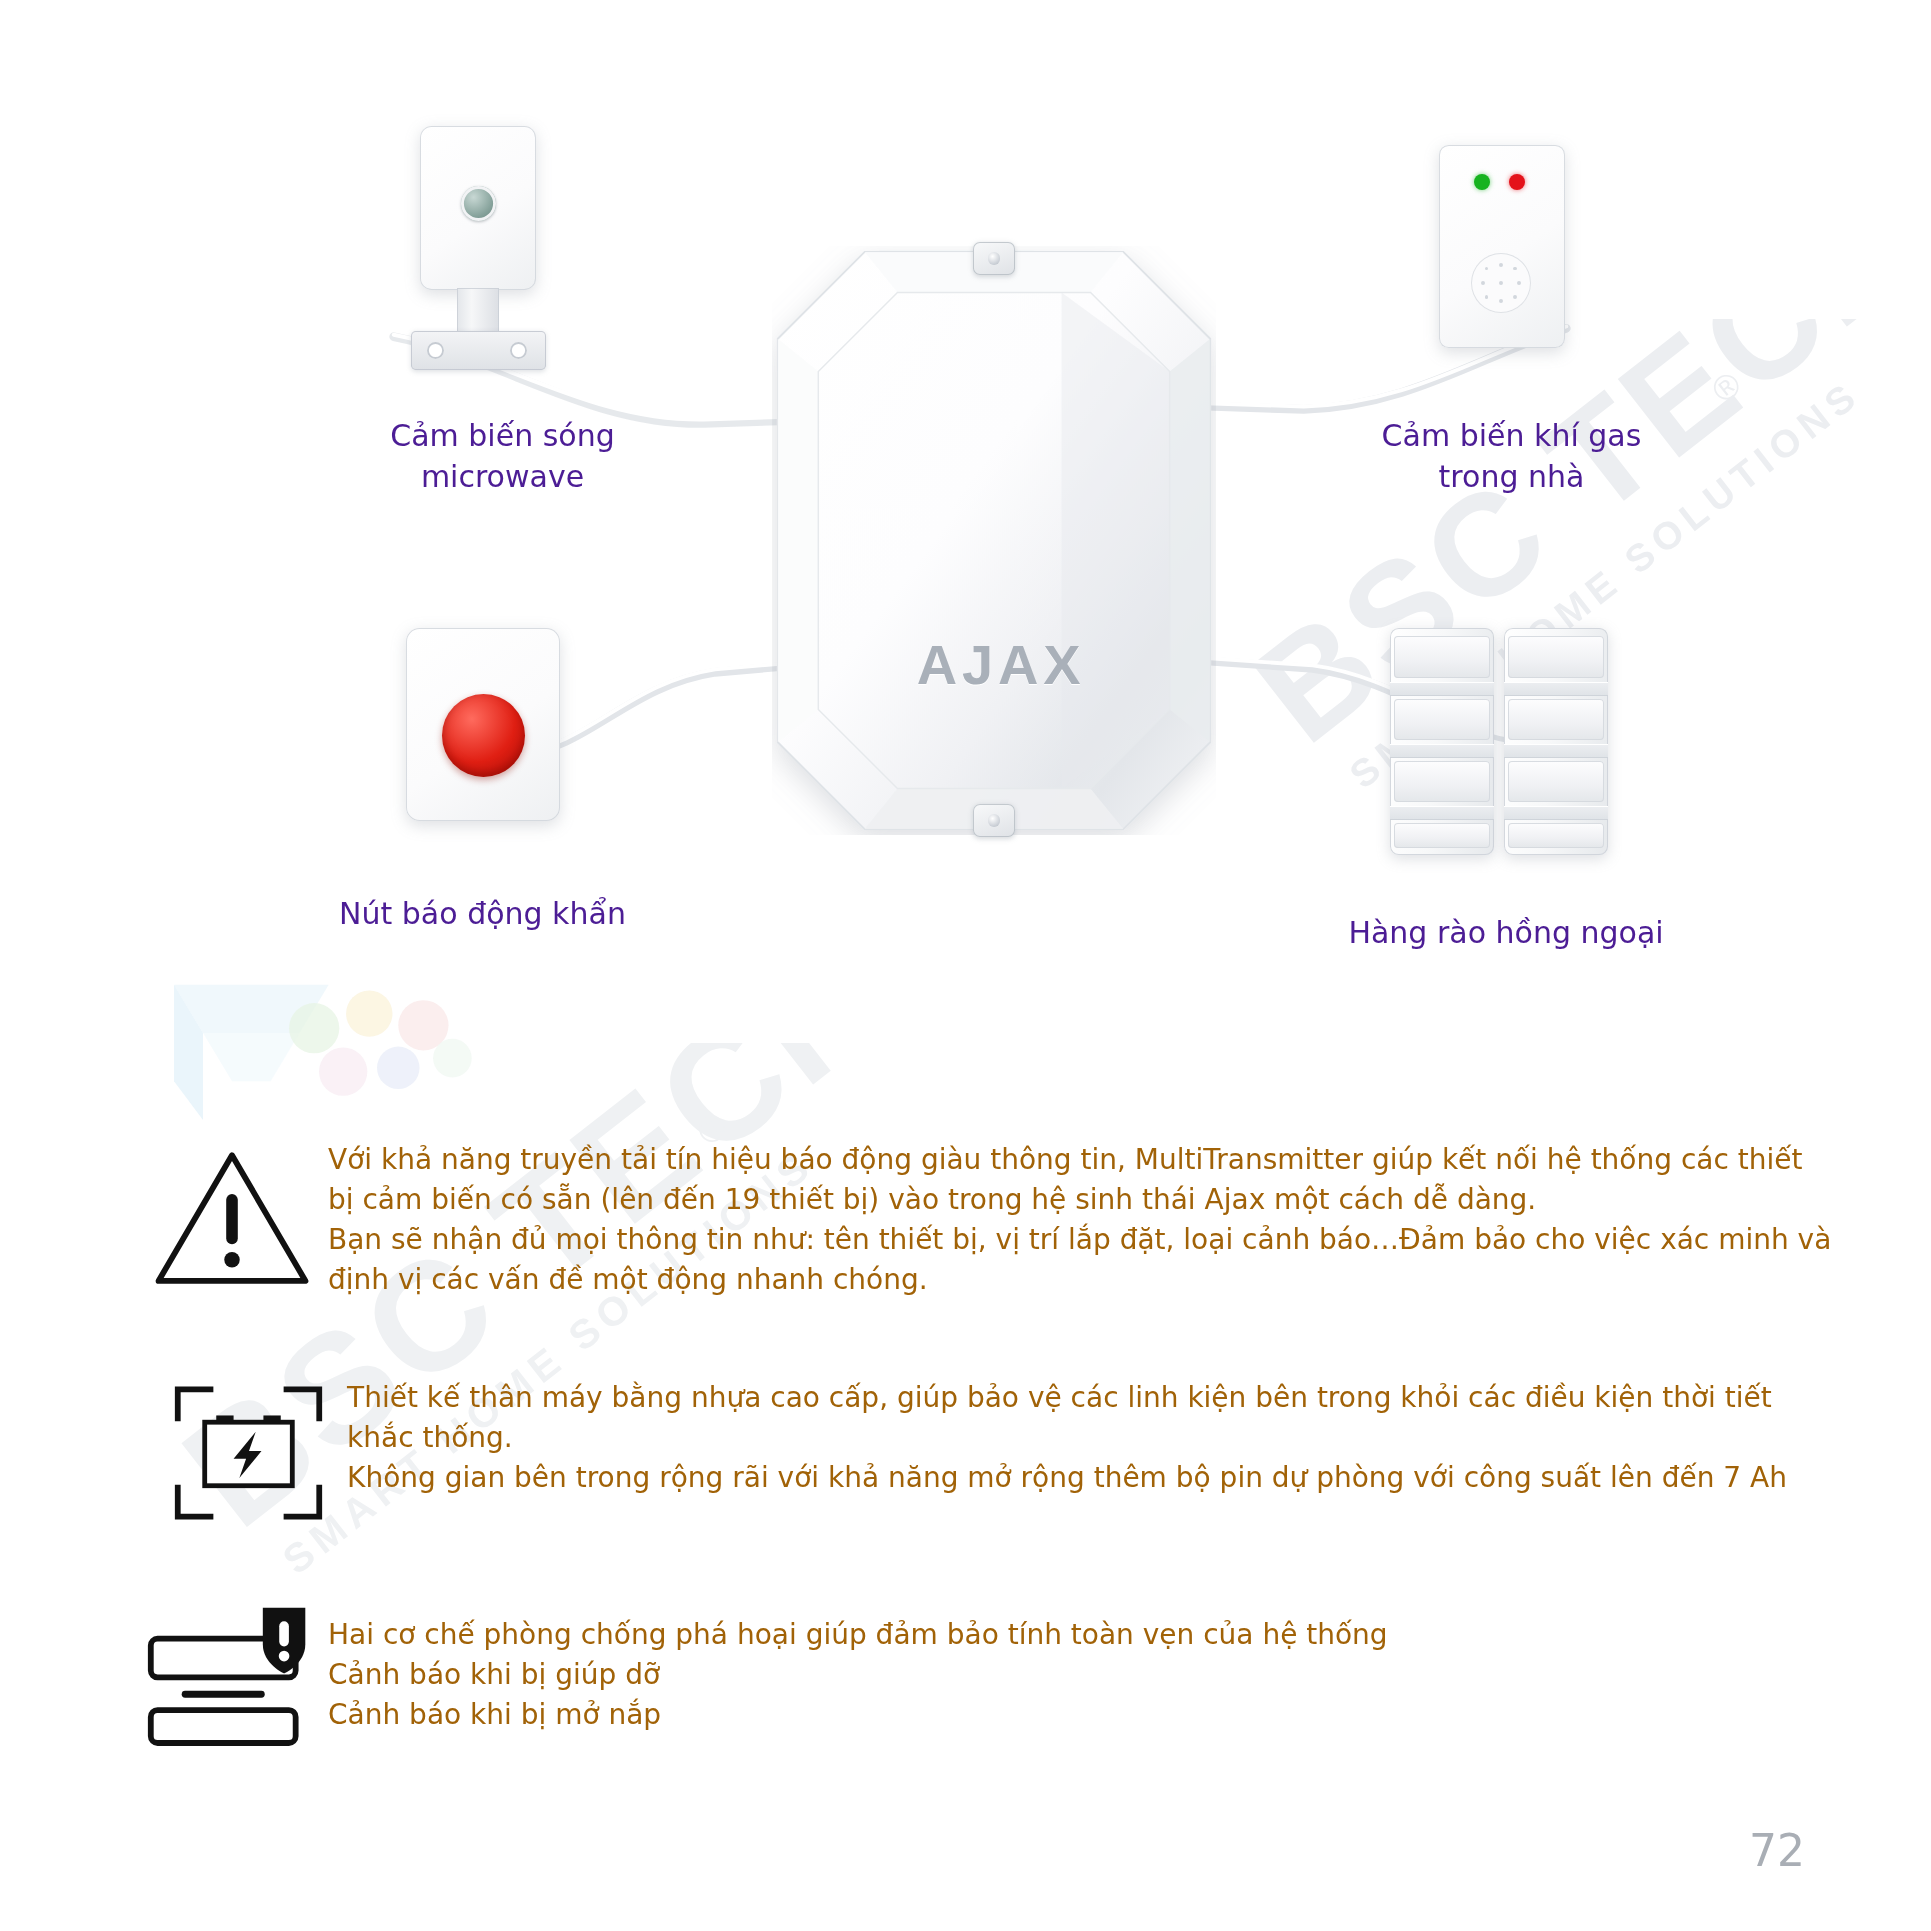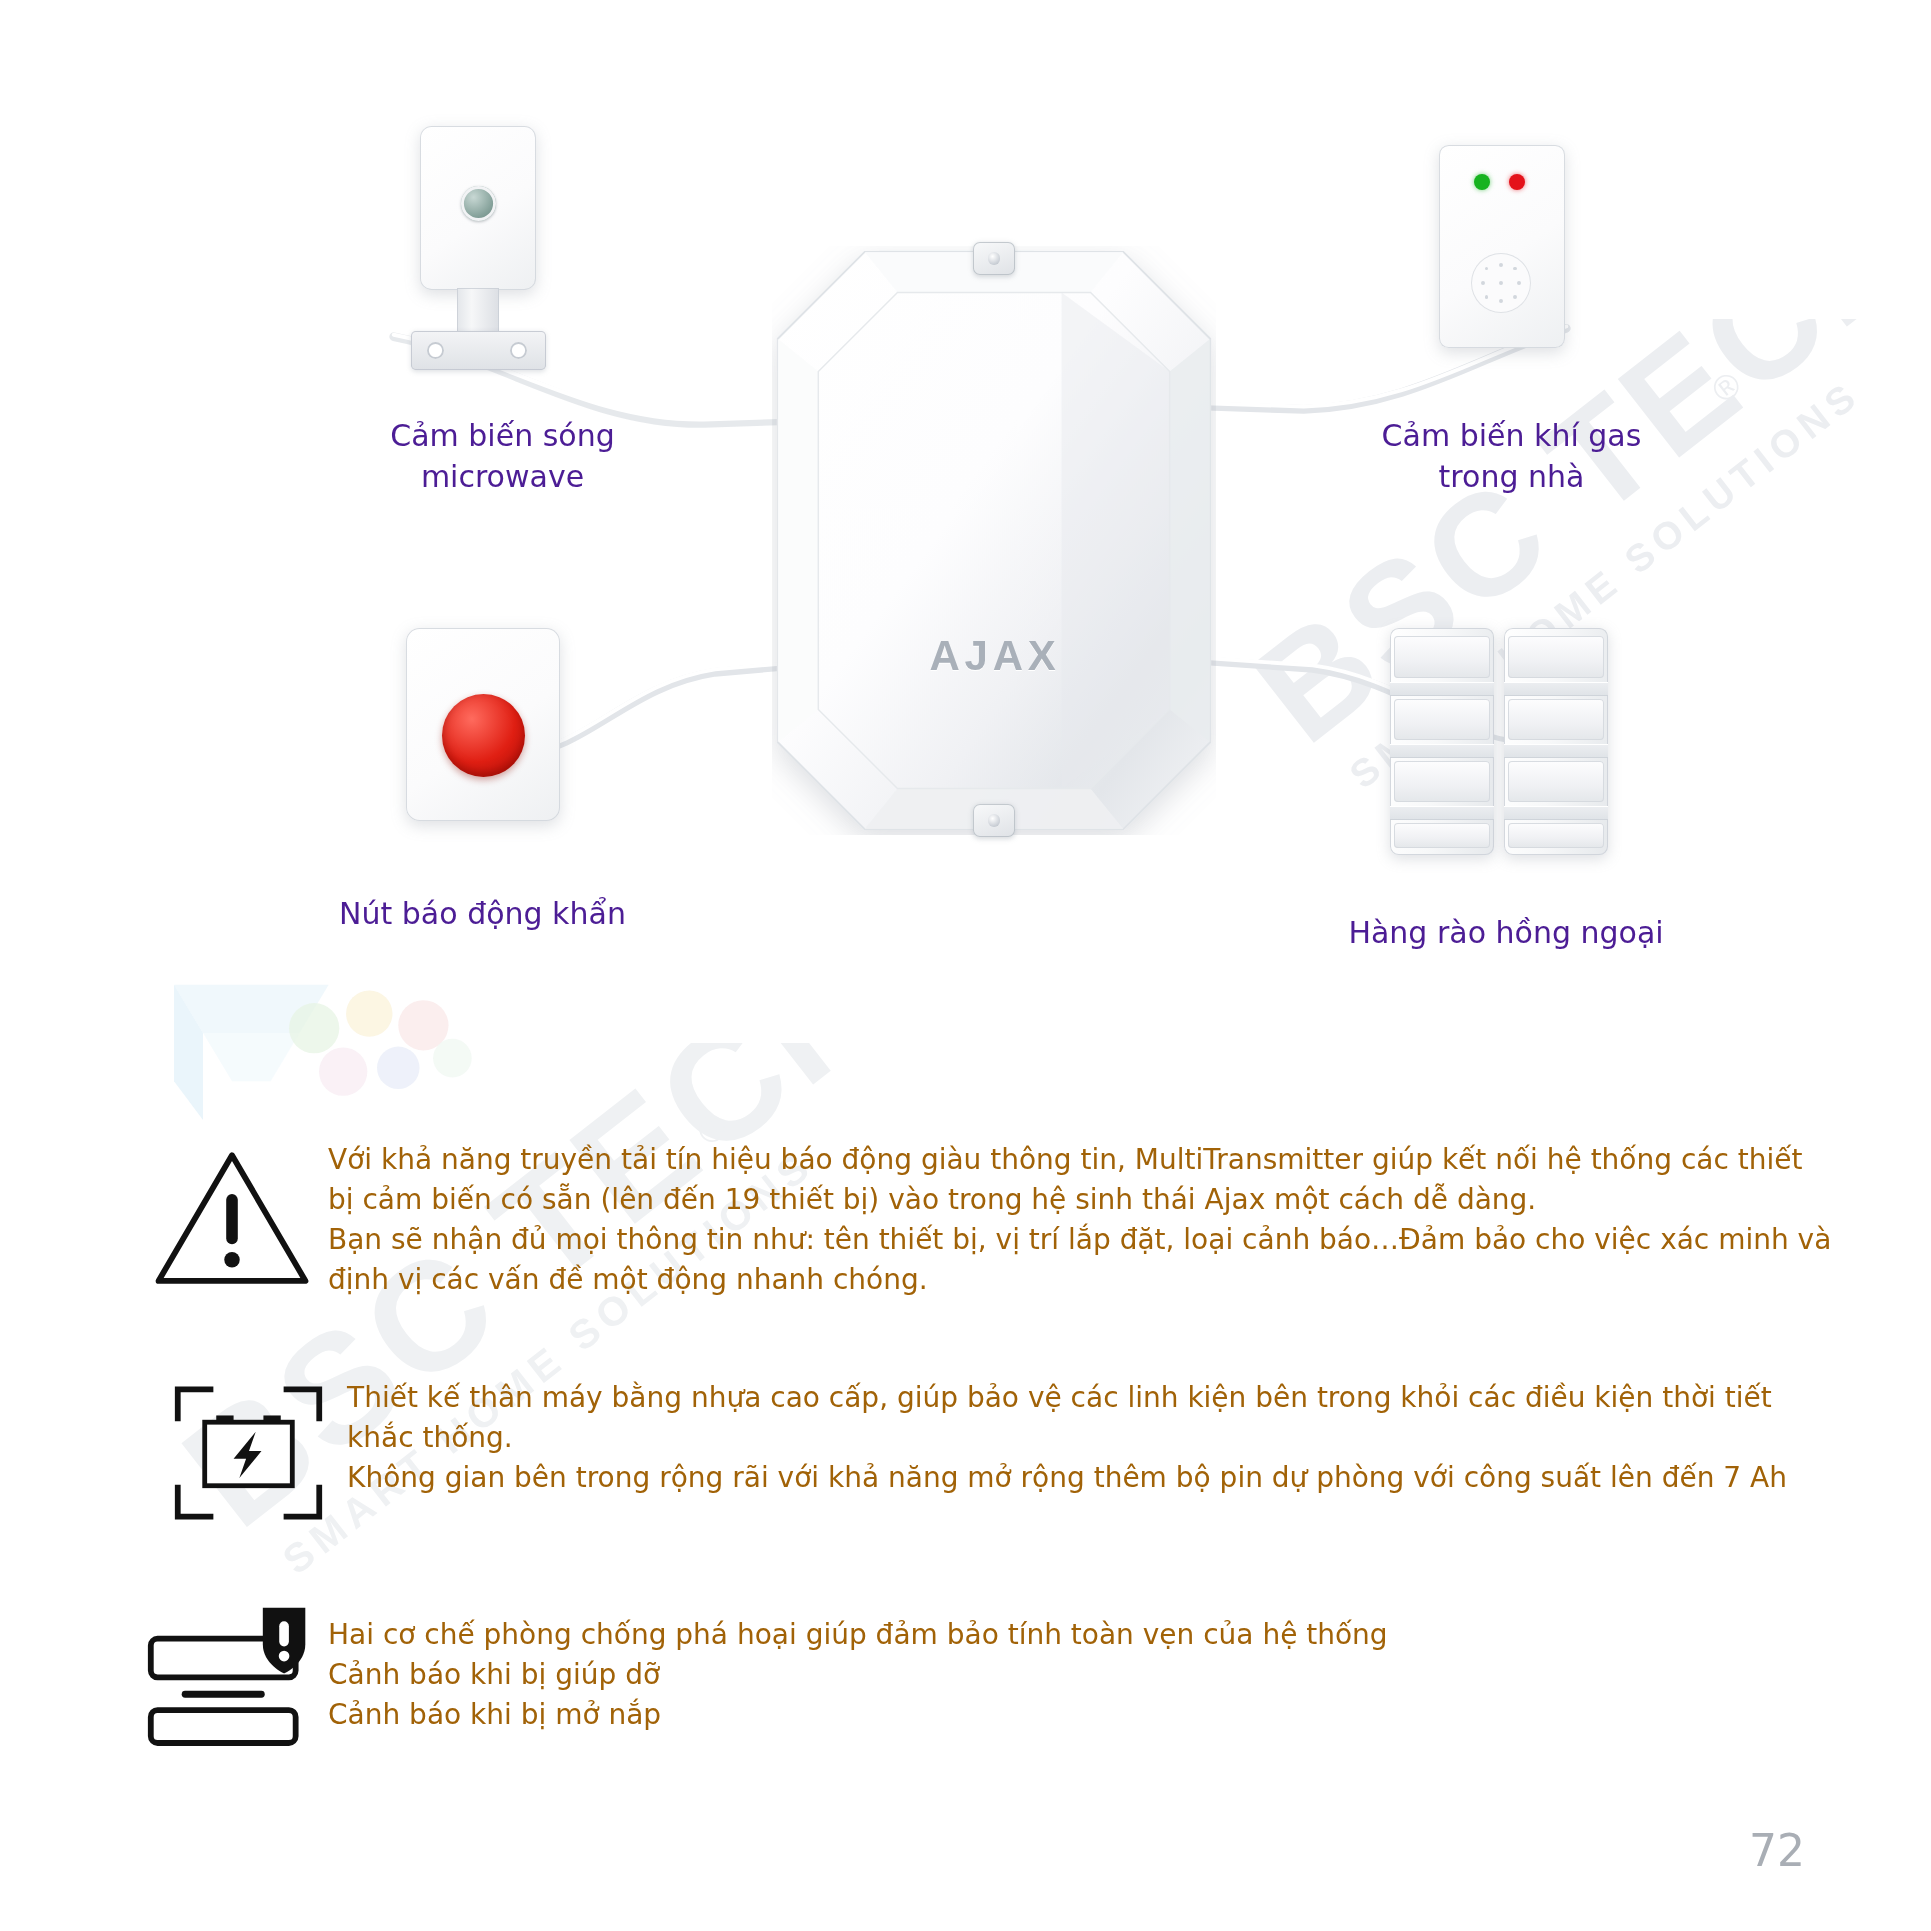--- a/index.html
+++ b/index.html
@@ -276,21 +276,21 @@
       <path d="M96 604 L130 562 L330 562 L364 604" fill="#eef0f2" opacity=".9"></path>
       <path d="M130 48 L330 48 L412 130 L412 480 L330 562 L130 562 L48 480 L48 130 Z" fill="url(#gBody)" opacity=".55"></path>
       <path d="M130 48 L330 48 L412 130 L412 480 L330 562 L130 562 L48 480 L48 130 Z" fill="none" stroke="#e6e9ec" stroke-width="1.5"></path>
 
       <path d="M300 48 L412 130 L412 480 L300 562 Z" fill="#e6e9ed" opacity=".45"></path>
     </svg>
 
     <div class="hub-knob" style="left:201px; top:-3.9px; width:42px; height:33px;"></div>
     <div class="hub-knob" style="left:201px; top:558px; width:42px; height:33px;"></div>
 
-    <div class="ajax-logo" style="left:136px; top:386px; width:174px; font-size:42px; text-align:center;">AJAX</div>
+    <div class="ajax-logo" style="left:142px; top:386px; width:174px; font-size:56px; text-align:center;">AJAX</div>
   </div>
 
   <div class="dev" style="left:406px; top:628px; width:154px; height:193px;">
     <div class="sensor-box" style="left:0; top:0; width:154px; height:193px; border-radius:13.5px;"></div>
     <div class="panic-btn" style="left:36px; top:66px; width:83px; height:83px;"></div>
   </div>
 
   <div class="dev-label" style="left:270px; top:893px; width:425px;">
     <div>Nút báo động khẩn</div>
   </div>

